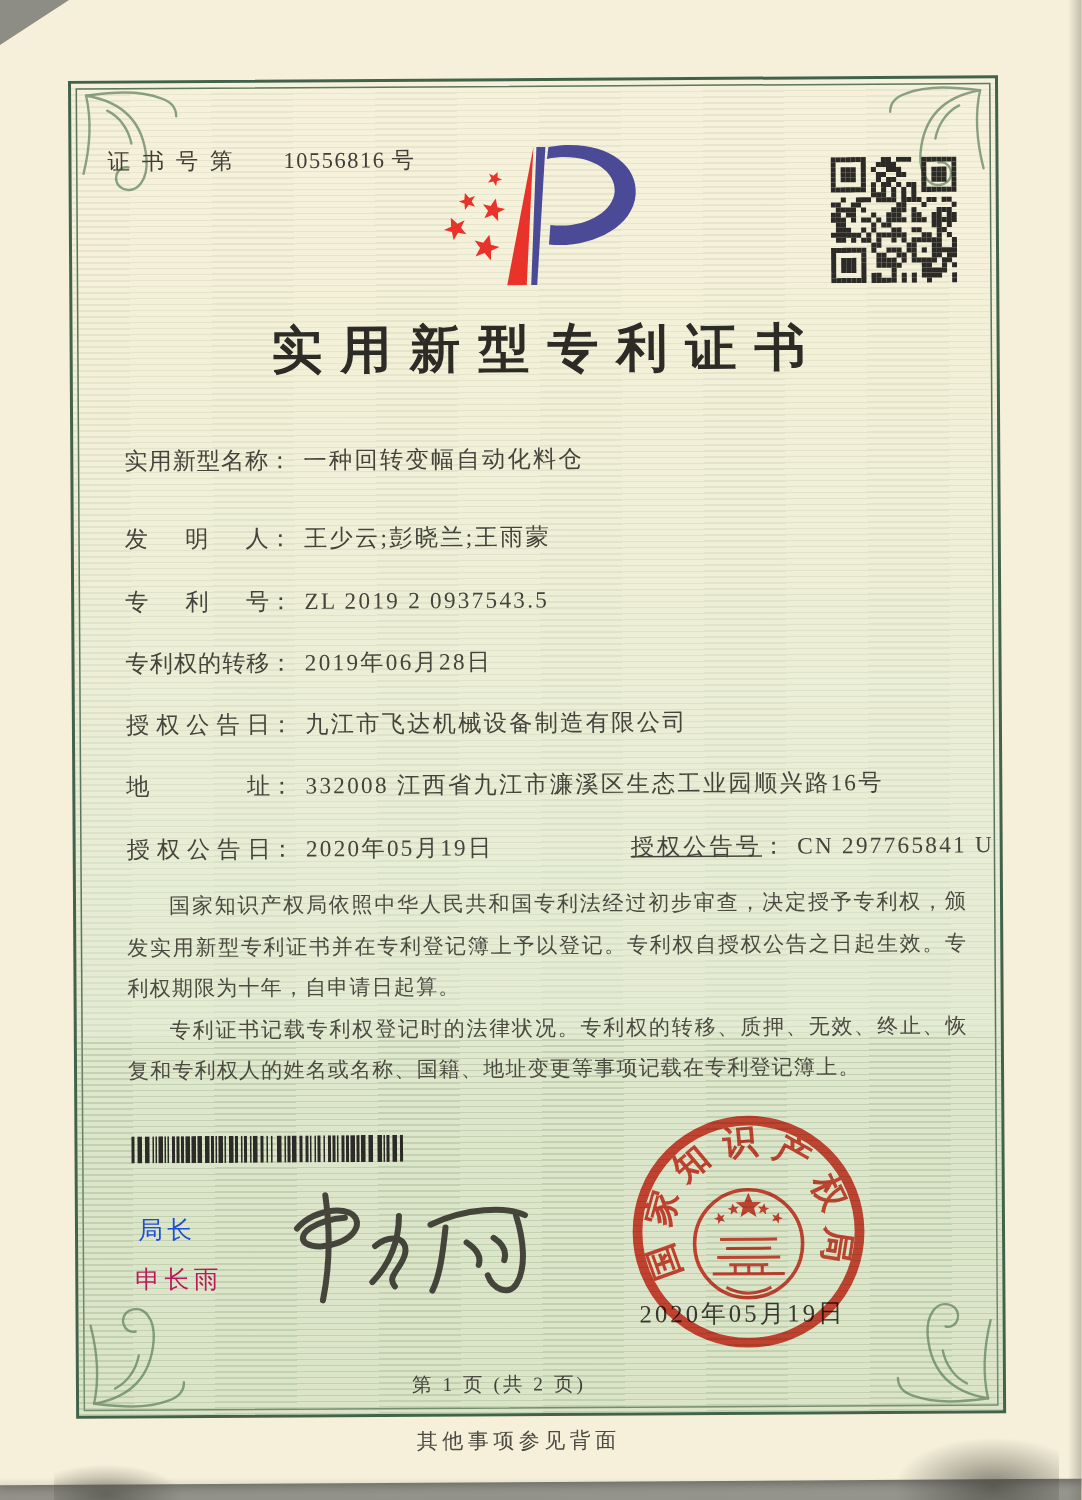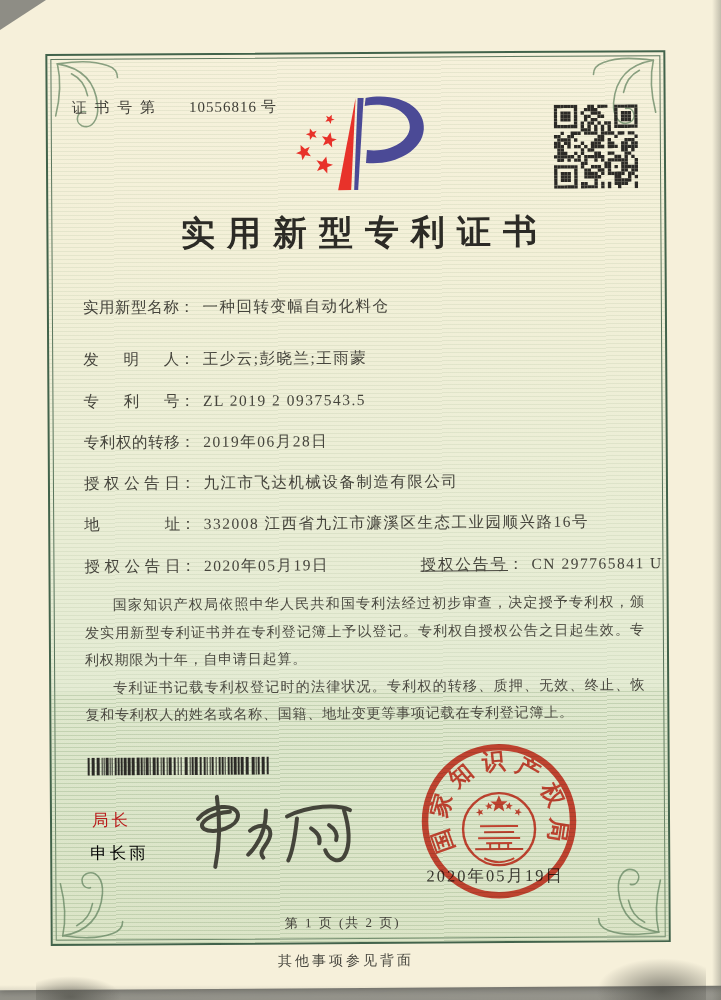--- a/index.html
+++ b/index.html
@@ -60,26 +60,26 @@
   .fvalue{margin-left:8px;letter-spacing:1.5px;}
   .row .pair2{position:absolute;left:336px;top:0;white-space:nowrap;}
   .pair2 .flabel2{letter-spacing:2px;text-decoration:underline;}
 
   
   .paras{position:absolute;left:84px;top:590px;width:560px;color:#4b4a41;}
   .paras p{margin:0;font-size:14px;line-height:27.5px;letter-spacing:.8px;text-indent:2em;text-align:justify;}
 
   
   .barcode{position:absolute;left:84px;top:756px;width:186px;height:18px;}
-  .signer-title{position:absolute;left:90px;top:808px;font-size:16.5px;letter-spacing:3px;color:#b91c1c;}
-  .signer-name{position:absolute;left:88px;top:841px;font-size:16.5px;letter-spacing:3px;color:#000000;}
+  .signer-title{position:absolute;left:90px;top:808px;font-size:16.5px;letter-spacing:3px;color:#1d4ed8;}
+  .signer-name{position:absolute;left:88px;top:841px;font-size:16.5px;letter-spacing:3px;color:#be185d;}
   .signature{position:absolute;left:182px;top:784px;width:195px;height:94px;}
   .seal-date{position:absolute;left:424px;top:866px;font-size:16.5px;letter-spacing:2px;color:#393830;z-index:3;}
   .seal{position:absolute;left:412px;top:737px;width:170px;height:170px;z-index:4;mix-blend-mode:multiply;opacity:.92;}
-  .page-note{position:absolute;left:260px;top:914px;width:160px;text-align:center;font-size:13px;letter-spacing:2px;color:#43423a;}
+  .page-note{position:absolute;left:250px;top:914px;width:160px;text-align:center;font-size:13px;letter-spacing:2px;color:#43423a;}
   .back-note{position:absolute;left:275px;top:952px;font-size:14px;letter-spacing:3px;color:#4b4a42;}
 
   
   .corner-shadow{
     position:absolute;left:0;top:0;width:46px;height:30px;z-index:6;
     background:#8e8d85;clip-path:polygon(0 0,100% 0,0 100%);
   }
   .edge-right{
     position:absolute;right:0;top:0;width:9px;height:100%;z-index:6;
     background:linear-gradient(90deg,transparent,rgba(105,105,96,.38));

